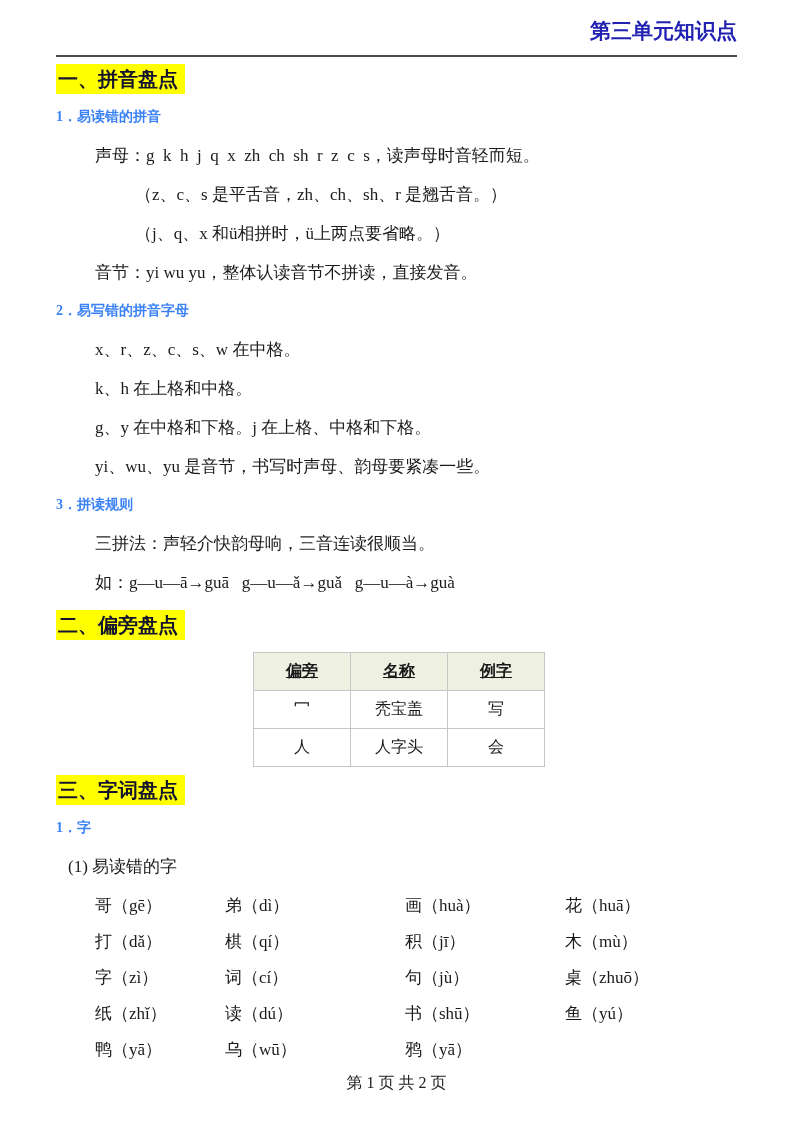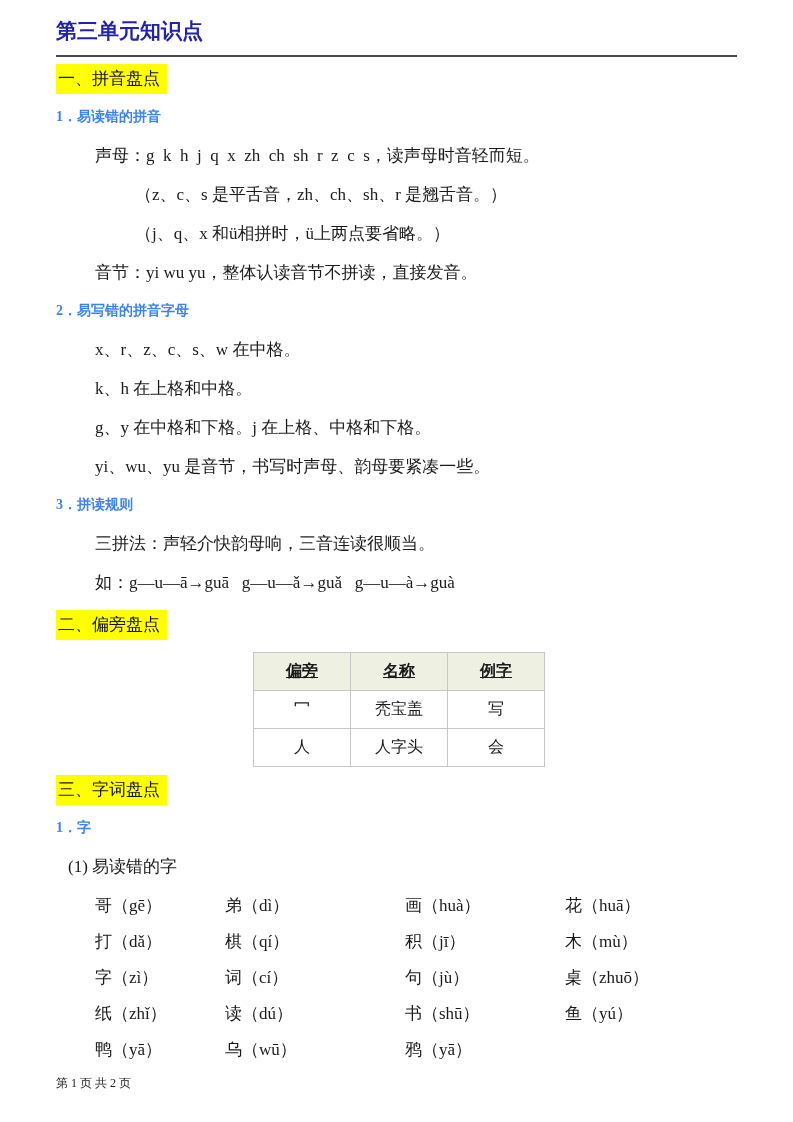--- a/index.html
+++ b/index.html
@@ -9,39 +9,39 @@
     height: 1122px;
     margin: 0 auto;
     background: #ffffff;
     box-sizing: border-box;
     padding: 14px 56px 0 56px;
     font-family: "Liberation Serif", "DejaVu Serif", serif;
     color: #1a1a1a;
     overflow: hidden;
   }
   .doc-title {
-    text-align: left;
+    text-align: right;
     color: #2222b2;
     font-weight: bold;
     font-size: 21px;
     line-height: 26px;
     margin: 4px 0 11px 0;
   }
   .divider {
     border: none;
     border-top: 2px solid #4a4a4a;
     margin: 0 0 7px 0;
   }
   .h1-wrap { margin: 0 0 12px 0; }
   .h1-highlight {
     display: inline-block;
     background: #ffff00;
     color: #14142e;
-    font-weight: normal;
-    font-size: 17px;
+    font-weight: bold;
+    font-size: 20px;
     line-height: 24px;
     padding: 3px 7px 3px 2px;
   }
   .h2-red {
     color: #3b82f6;
     font-weight: bold;
     font-size: 14px;
     line-height: 22px;
     margin: 2px 0 16px 0;
   }
@@ -75,21 +75,22 @@
   }
   .char-grid {
     display: grid;
     grid-template-columns: 130px 180px 160px auto;
     row-gap: 12px;
     margin: 0 0 10px 39px;
     font-size: 17px;
     line-height: 24px;
   }
   .footer {
-    font-size: 12px;
+    text-align: center;
+    font-size: 16px;
     line-height: 22px;
     margin-top: 2px;
     color: #222;
   }
 </style>
 </head>
 <body>
 
 <div class="page">
 

